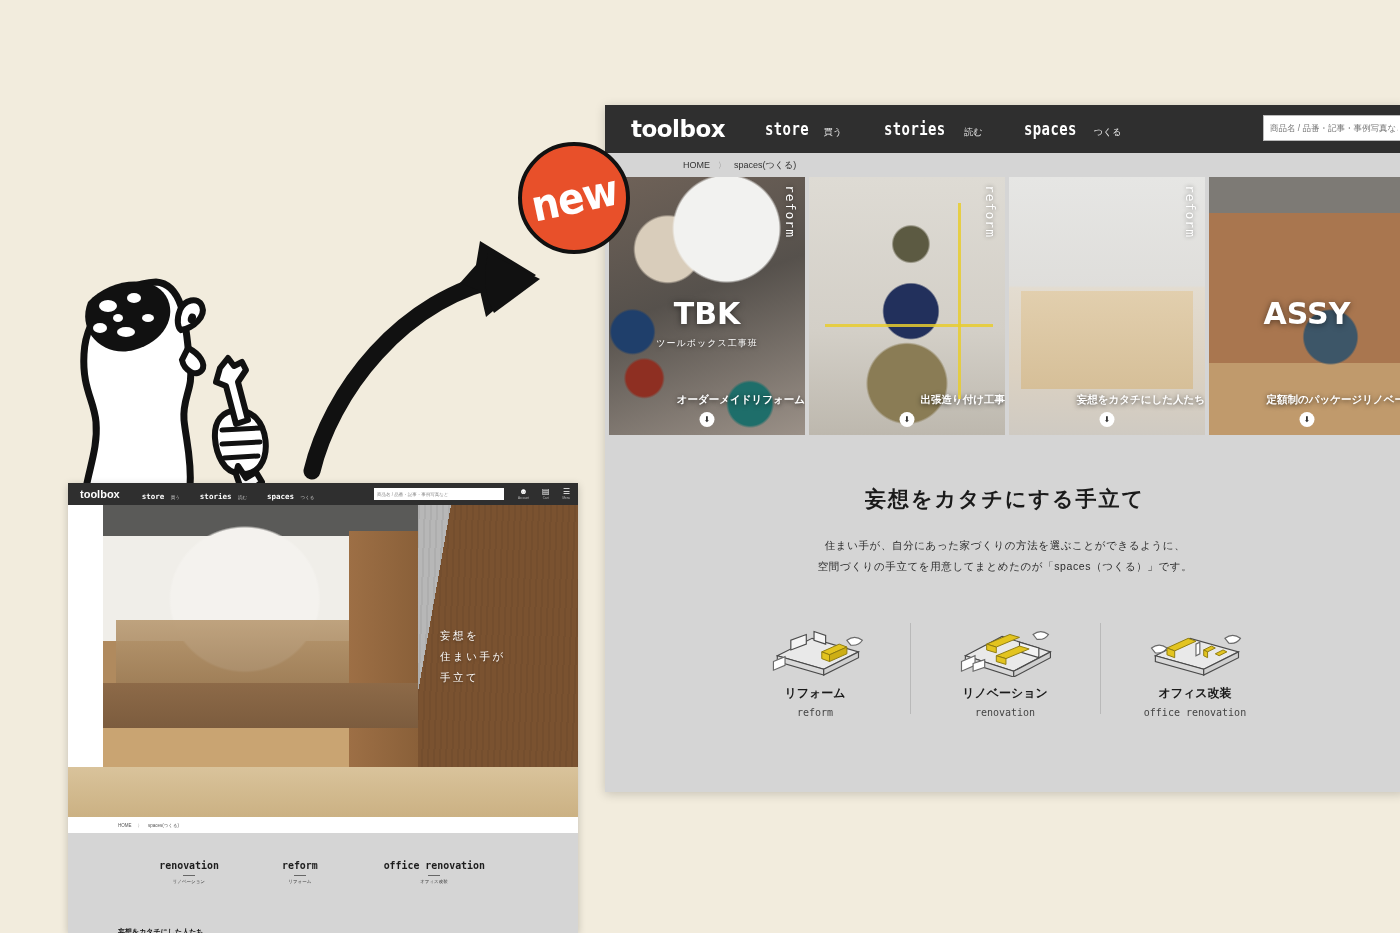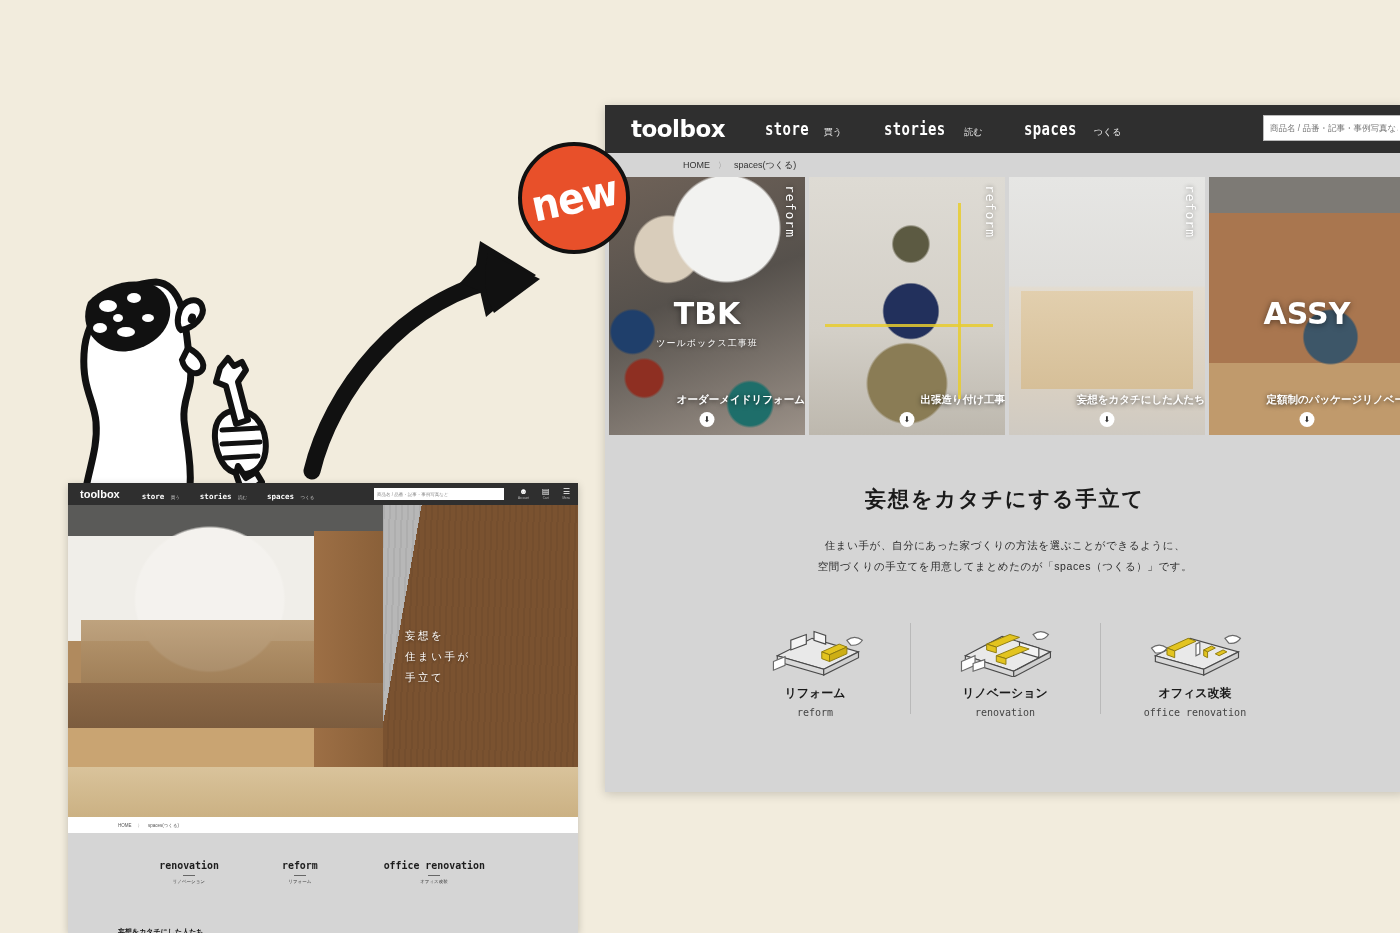--- a/index.html
+++ b/index.html
@@ -182,21 +182,21 @@
   .s-search {
     position: absolute; right: 74px; top: 5px; width: 130px; height: 12px;
     background: #fff; display: flex; align-items: center; padding: 0 3px;
   }
   .s-search span { font-size: 4.5px; color: #888; }
   .s-icons { position: absolute; right: 8px; top: 4px; display: flex; gap: 13px; }
   .s-icon { text-align: center; color: #fff; }
   .s-icon div:first-child { font-size: 8px; line-height: 9px; }
   .s-icon div:last-child { font-size: 3px; color: #bbb; }
 
-  .s-hero { display: flex; height: 262px; }
+  .s-hero { display: flex; height: 262px; padding-left: 35px; }
   .s-hero-l {
     flex: 0 0 315px; position: relative;
     background:
       radial-gradient(ellipse at 45% 36%, #f4f2ee 0 30%, transparent 31%),
       linear-gradient(180deg, #5a5a58 0 12%, #f0eee9 12% 52%, #b08a5e 52% 78%, #c9a472 78% 100%);
   }
   .s-hero-l .shelf {
     position: absolute; left: 4%; right: 22%; top: 44%; height: 26%;
     background: linear-gradient(180deg, #b99a72, #9c7c56);
     opacity: .9;

